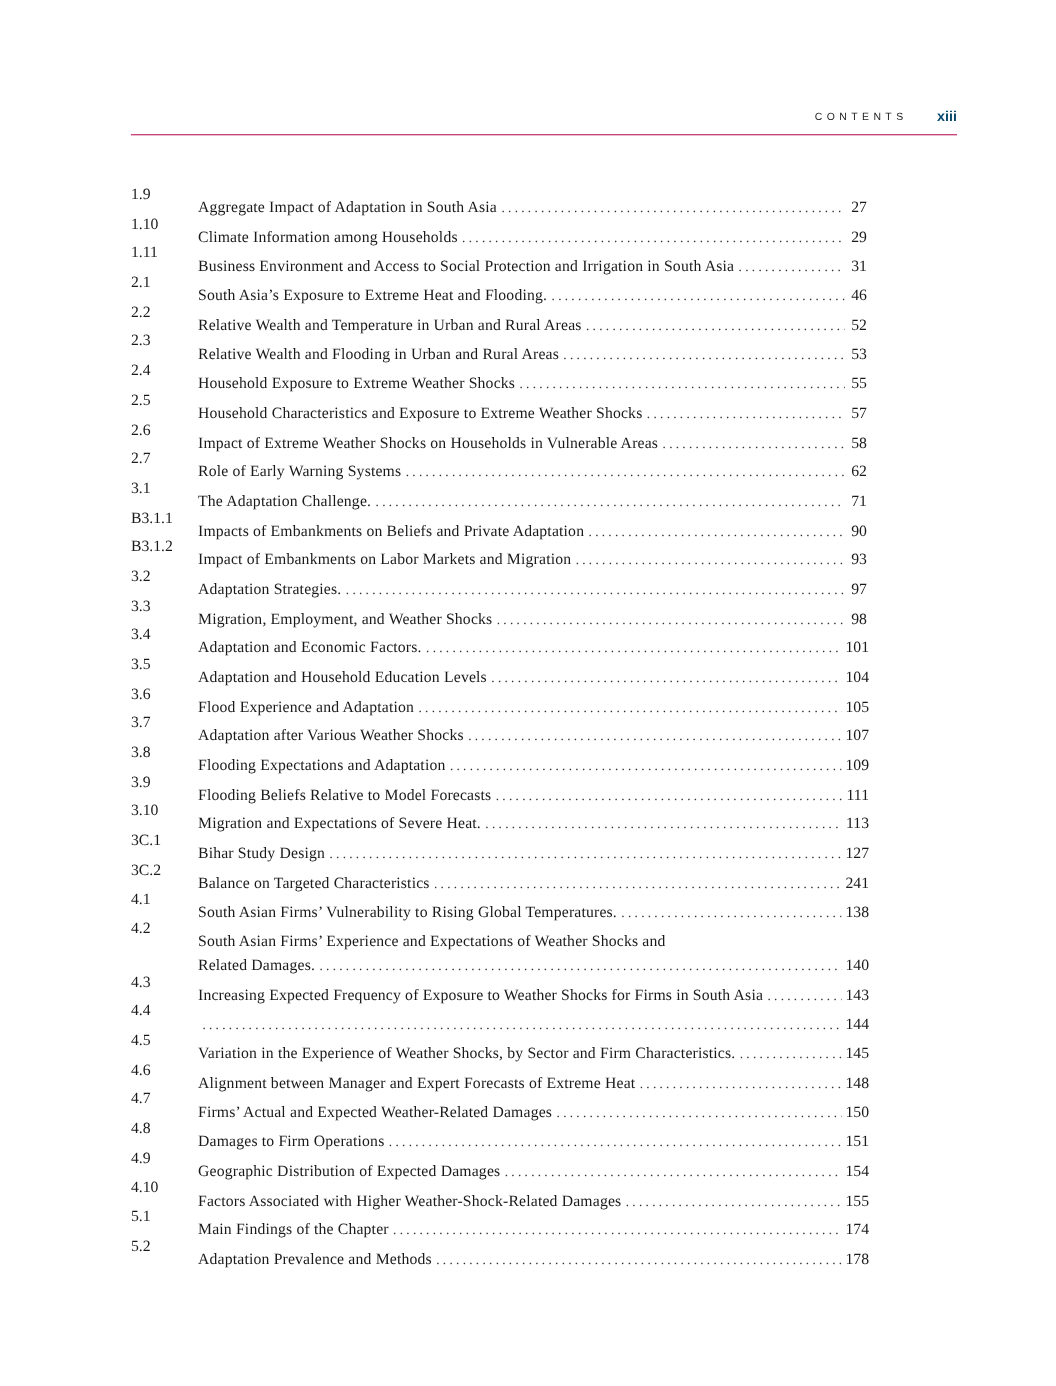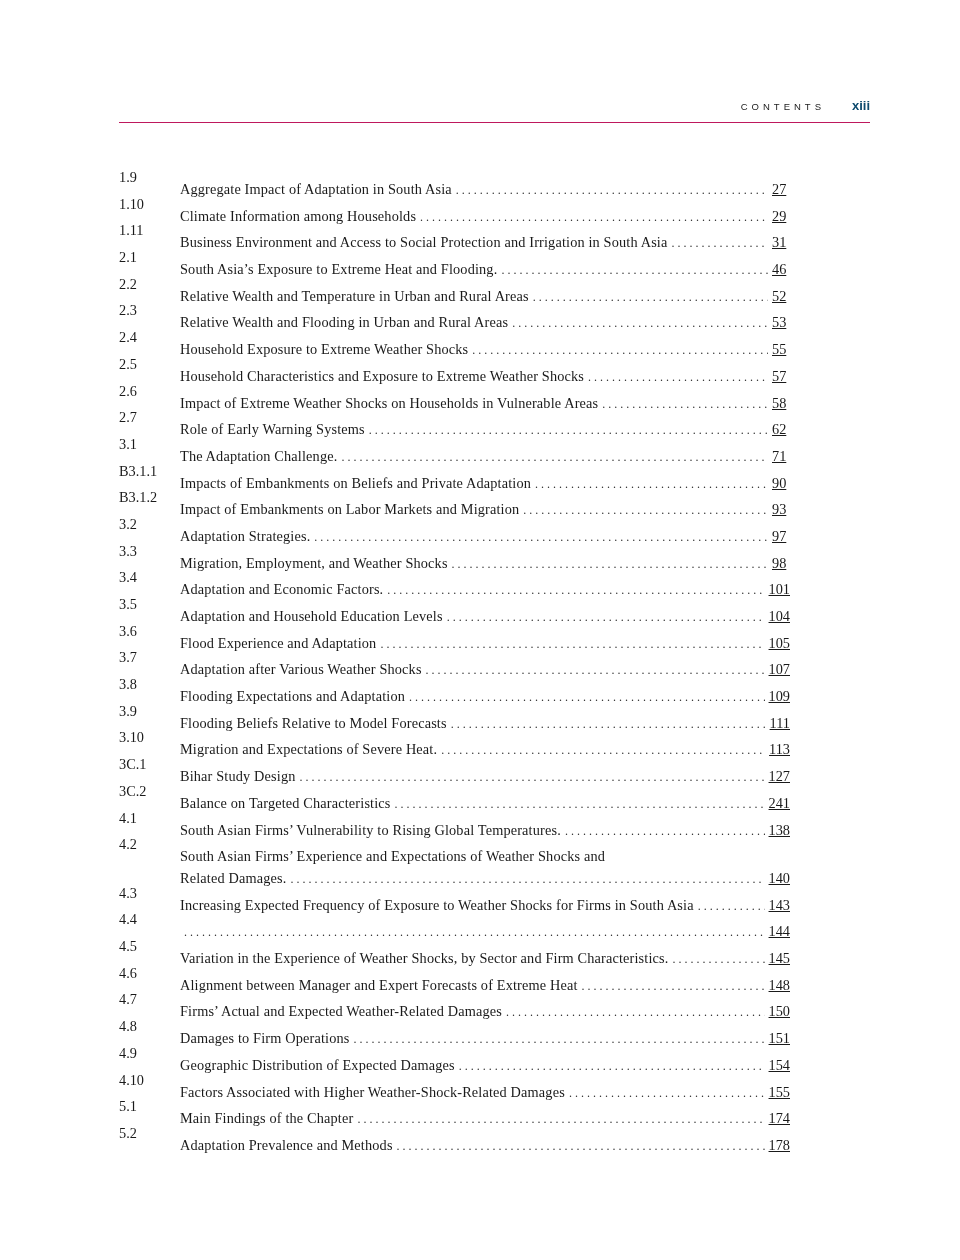--- a/index.html
+++ b/index.html
@@ -15,21 +15,21 @@
   .row { position: relative; height: 26.7px; font-size: 14.3px; line-height: 26.7px; }
   .row.two-line { height: 48.5px; }
   .num { position: absolute; left: 0; top: 0; width: 60px; white-space: nowrap; }
   .entry { position: absolute; left: 61px; right: 0; top: 0; margin-top: 12px; }
   .line { display: flex; align-items: baseline; white-space: nowrap; }
   .line.first { height: 21.5px; line-height: 26.7px; }
   .title { flex: 0 0 auto; white-space: nowrap; letter-spacing: 0.15px; }
   .leader { flex: 1 1 auto; overflow: hidden; white-space: nowrap; margin: 0 4px 0 4px;
             letter-spacing: 3.2px; color: #333; font-size: 12px; }
   .leader::before { content: ". . . . . . . . . . . . . . . . . . . . . . . . . . . . . . . . . . . . . . . . . . . . . . . . . . . . . . . . . . . . . . . . . . . . . . . . . . . . . . . . . . . . . . . . . . . . . . . . . . . . . . . . . . . . . . . . . . . . ."; letter-spacing: 0; word-spacing: 0; }
-  .page { flex: 0 0 auto; text-align: left; min-width: 18px; text-decoration: underline; }
+  .page { flex: 0 0 auto; text-align: center; min-width: 18px; }
 </style>
 </head>
 <body>
 
 <div class="running-head">
   <span class="label">CONTENTS</span>
   <span class="folio">xiii</span>
 </div>
 
 <div class="toc">

